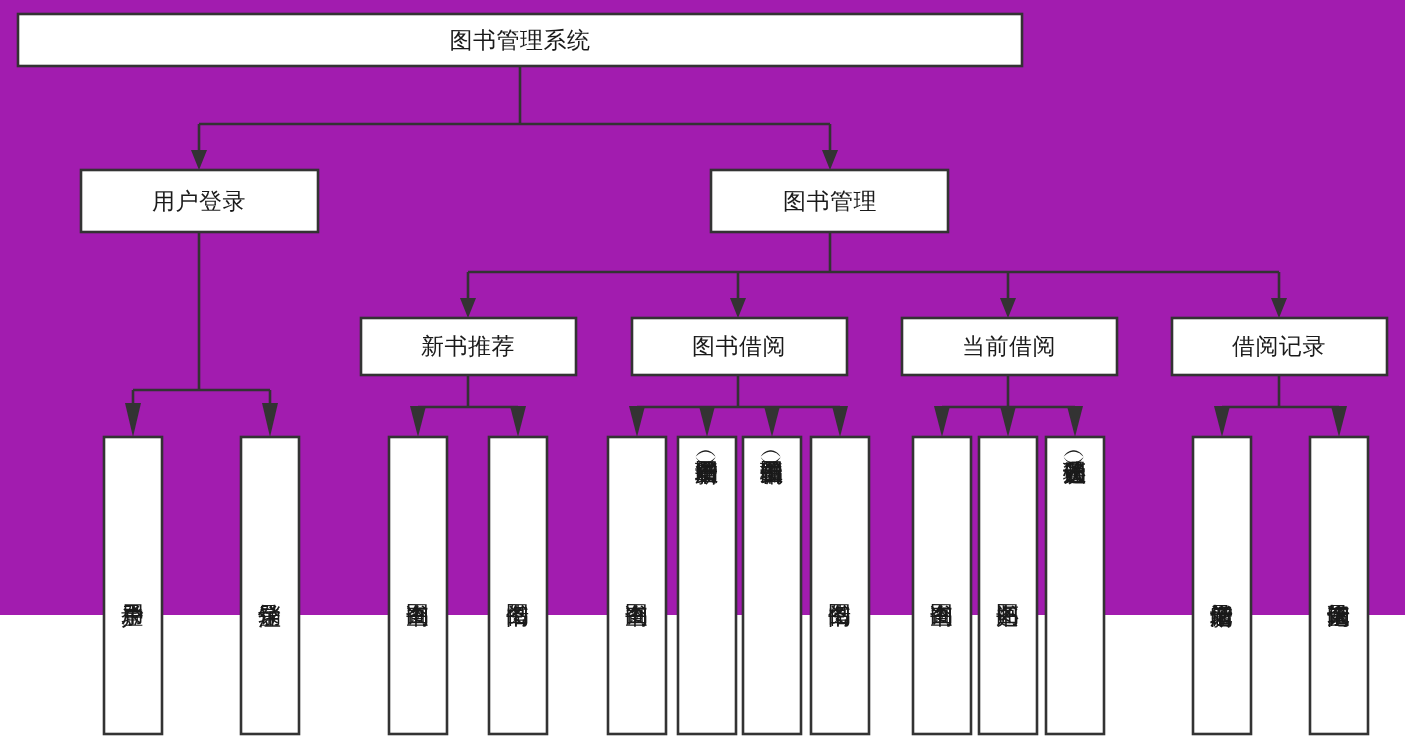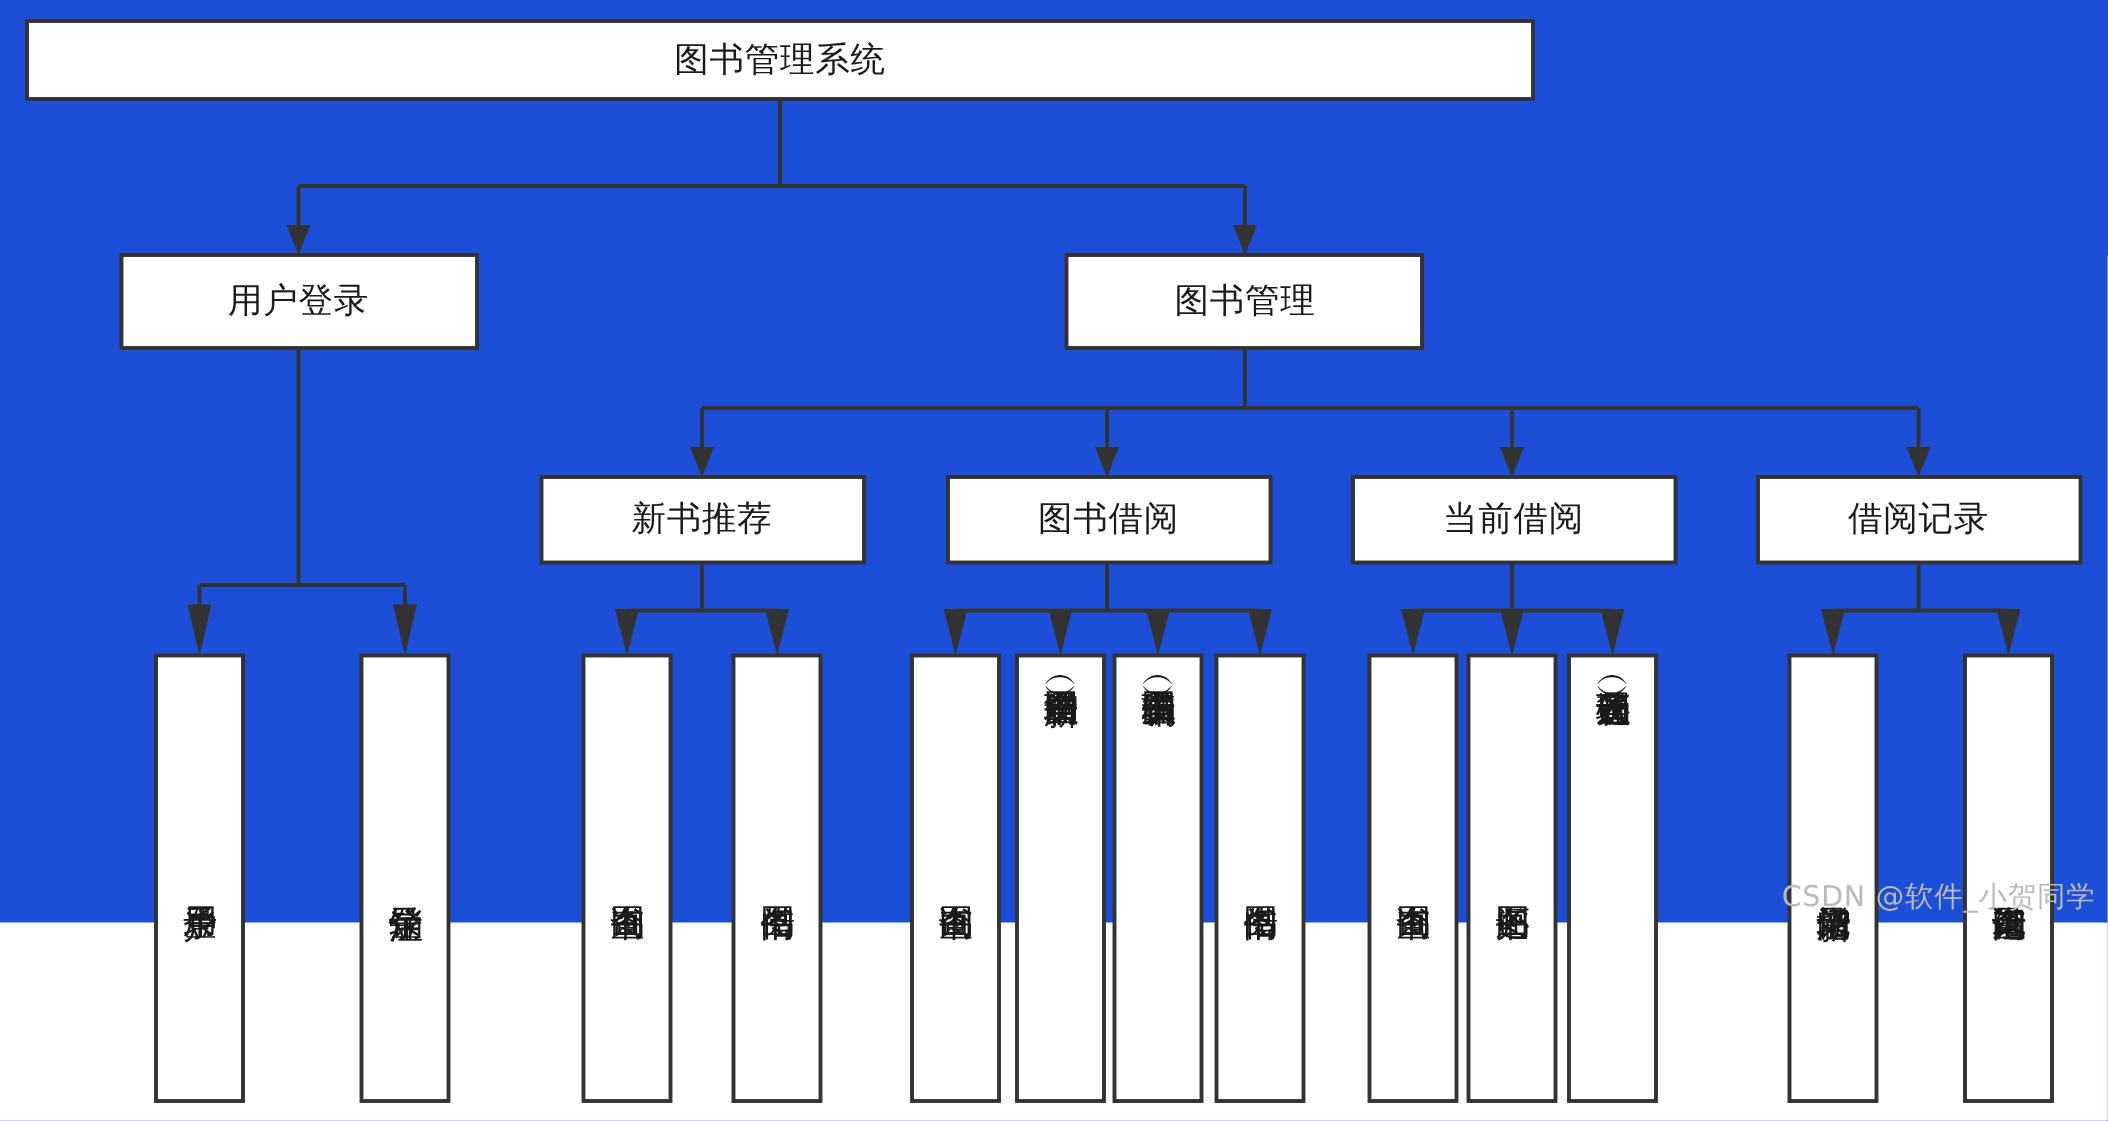--- a/index.html
+++ b/index.html
@@ -12,21 +12,21 @@
     width: 1405px;
     height: 747px;
     font-family: "DejaVu Sans", "Liberation Sans", sans-serif;
     overflow: hidden;
     position: relative;
   }
   #diagram-root {
     position: relative;
     width: 1405px;
     height: 615px;
-    background: #1d4ed8;
+    background: #a21caf;
   }
   svg#tree-svg {
     position: absolute;
     left: 0;
     top: 0;
     width: 1405px;
     height: 747px;
     display: block;
   }
   .node-box {
@@ -206,15 +206,14 @@
   <div class="leaf-label" style="left:743px; top:437px; width:58px; height:297px; justify-content:flex-start; padding-top:6px; box-sizing:border-box;">编辑图书（管理员）</div>
   <div class="leaf-label" style="left:811px; top:437px; width:58px; height:297px;">借阅图书</div>
 
   <div class="leaf-label" style="left:913px; top:437px; width:58px; height:297px;">查询图书</div>
   <div class="leaf-label" style="left:979px; top:437px; width:58px; height:297px;">归还图书</div>
   <div class="leaf-label" style="left:1046px; top:437px; width:58px; height:297px; justify-content:flex-start; padding-top:6px; box-sizing:border-box;">确认归还（管理员）</div>
 
   <div class="leaf-label" style="left:1193px; top:437px; width:58px; height:297px;">新增借阅记录</div>
   <div class="leaf-label" style="left:1310px; top:437px; width:58px; height:297px;">查询借阅记录</div>
 
-  <div class="watermark">CSDN @软件_小贺同学</div>
 
 </div>
 
 </body></html>

